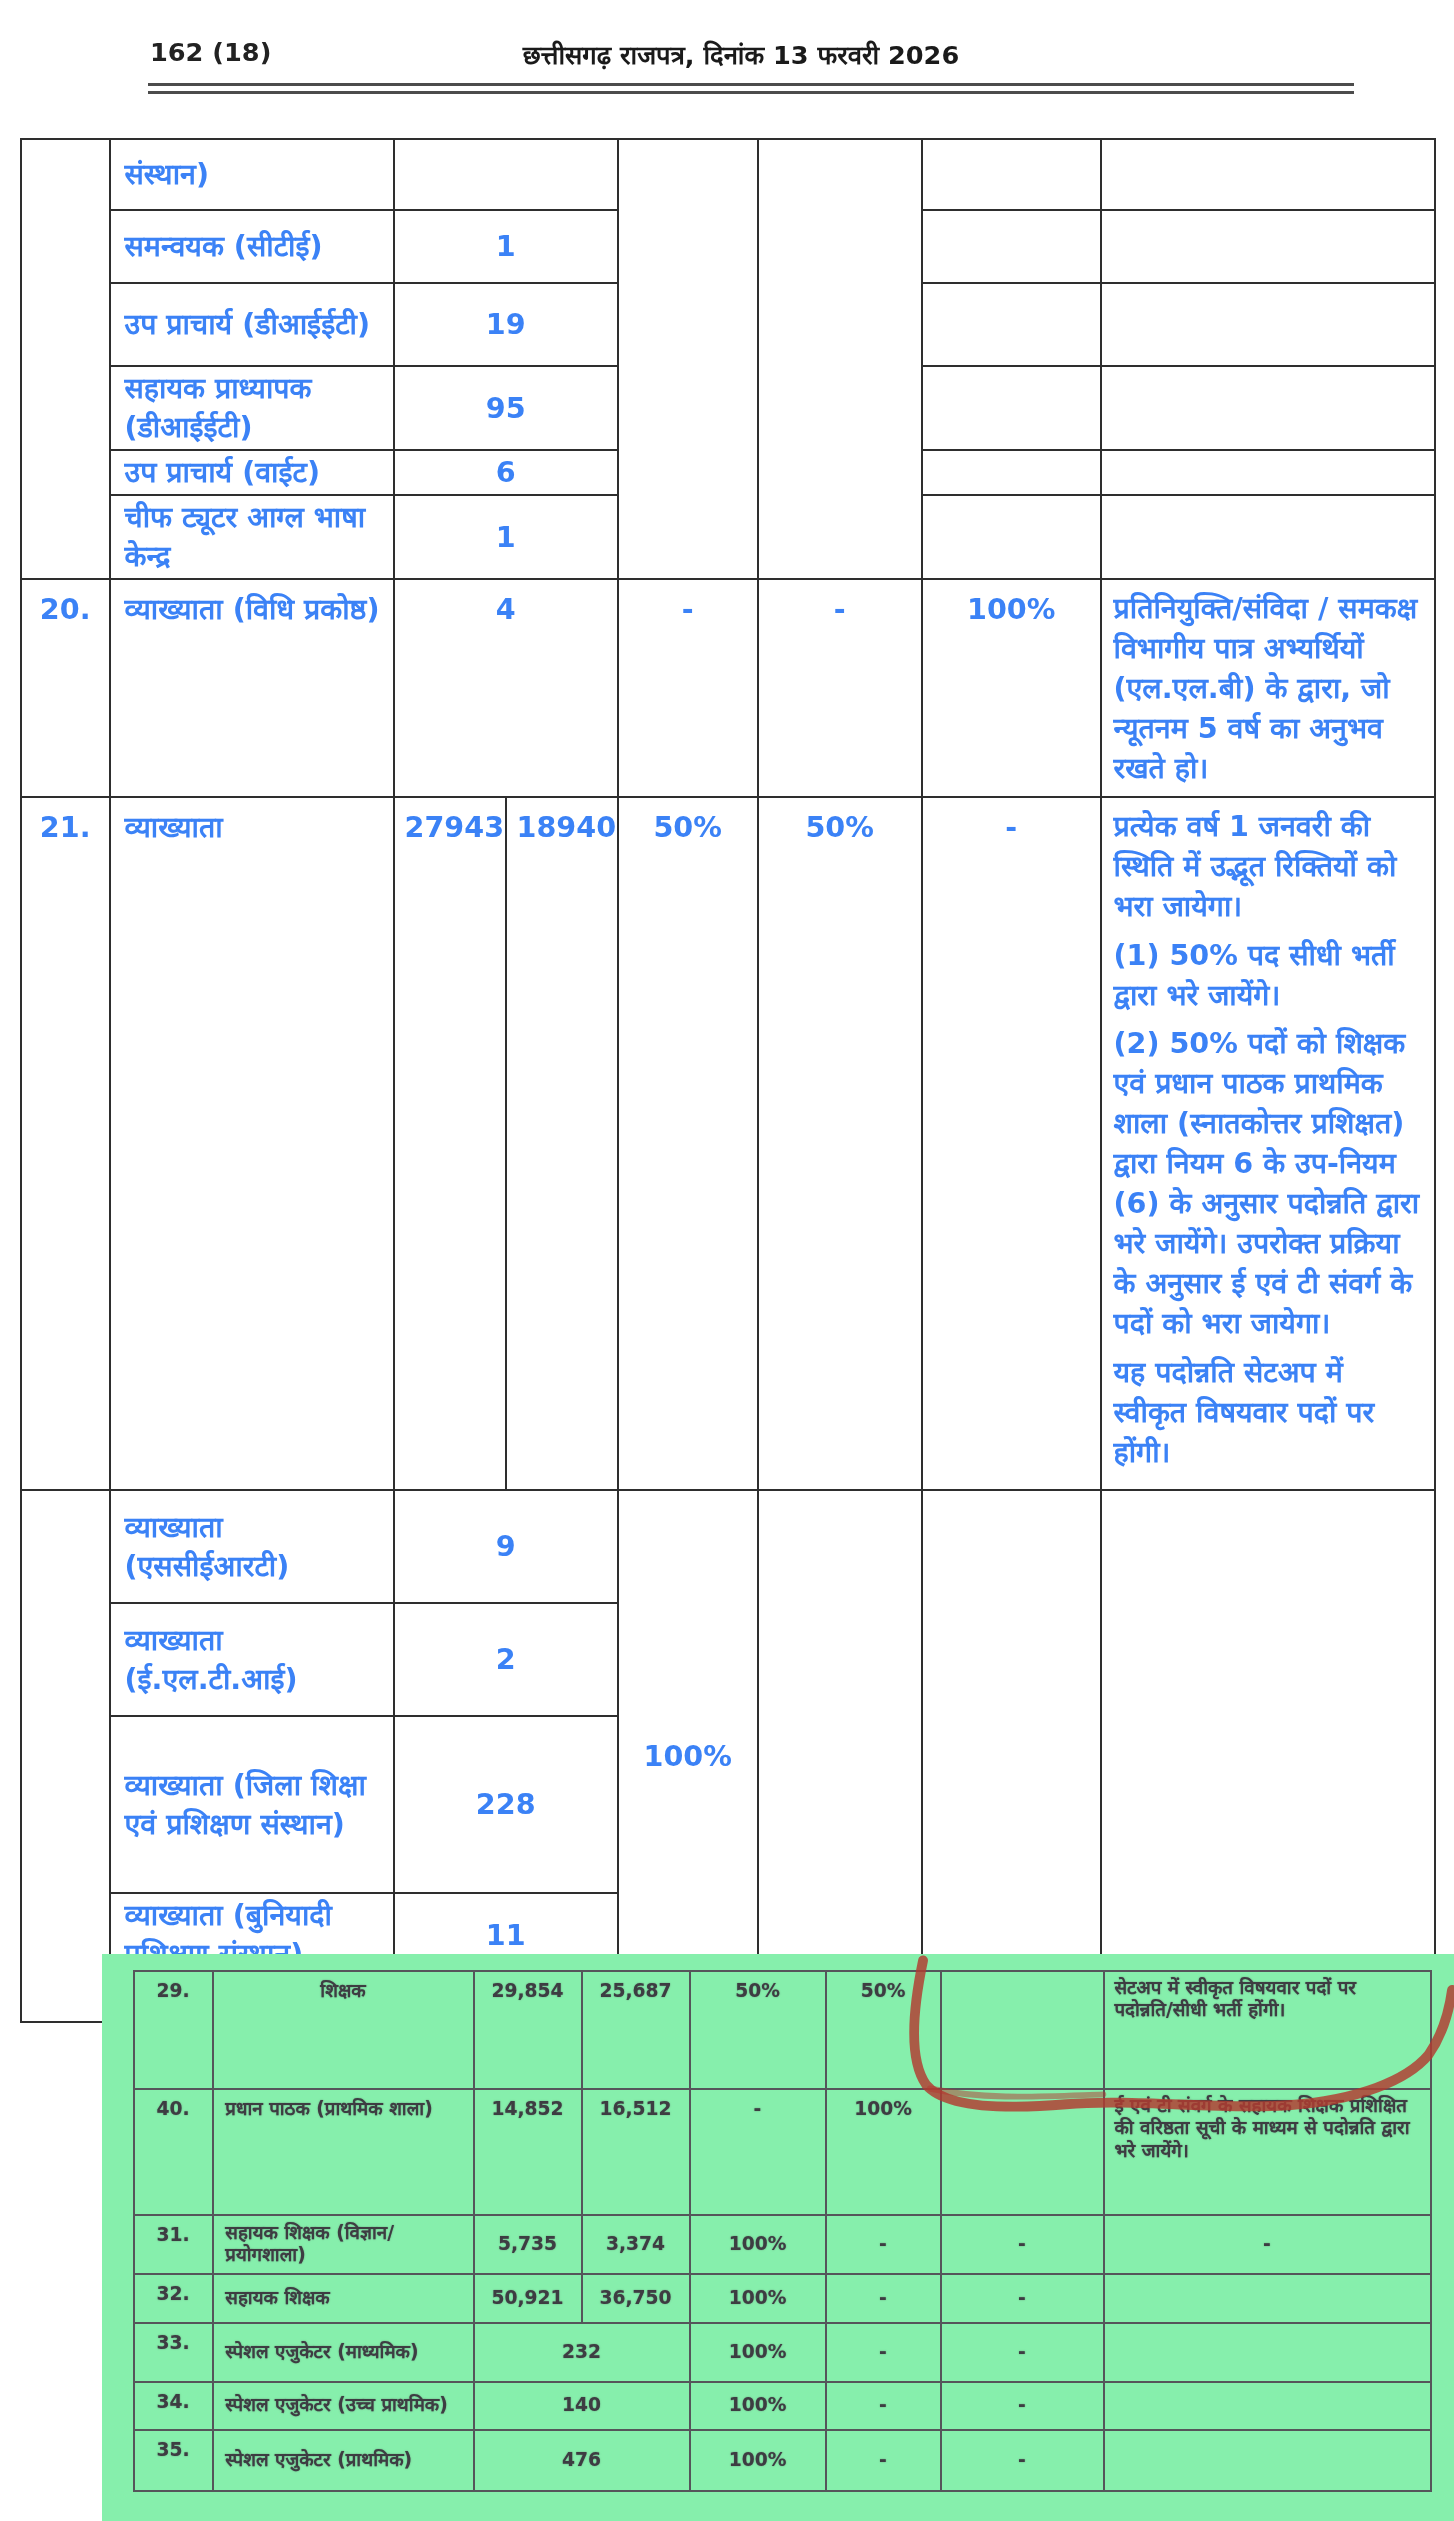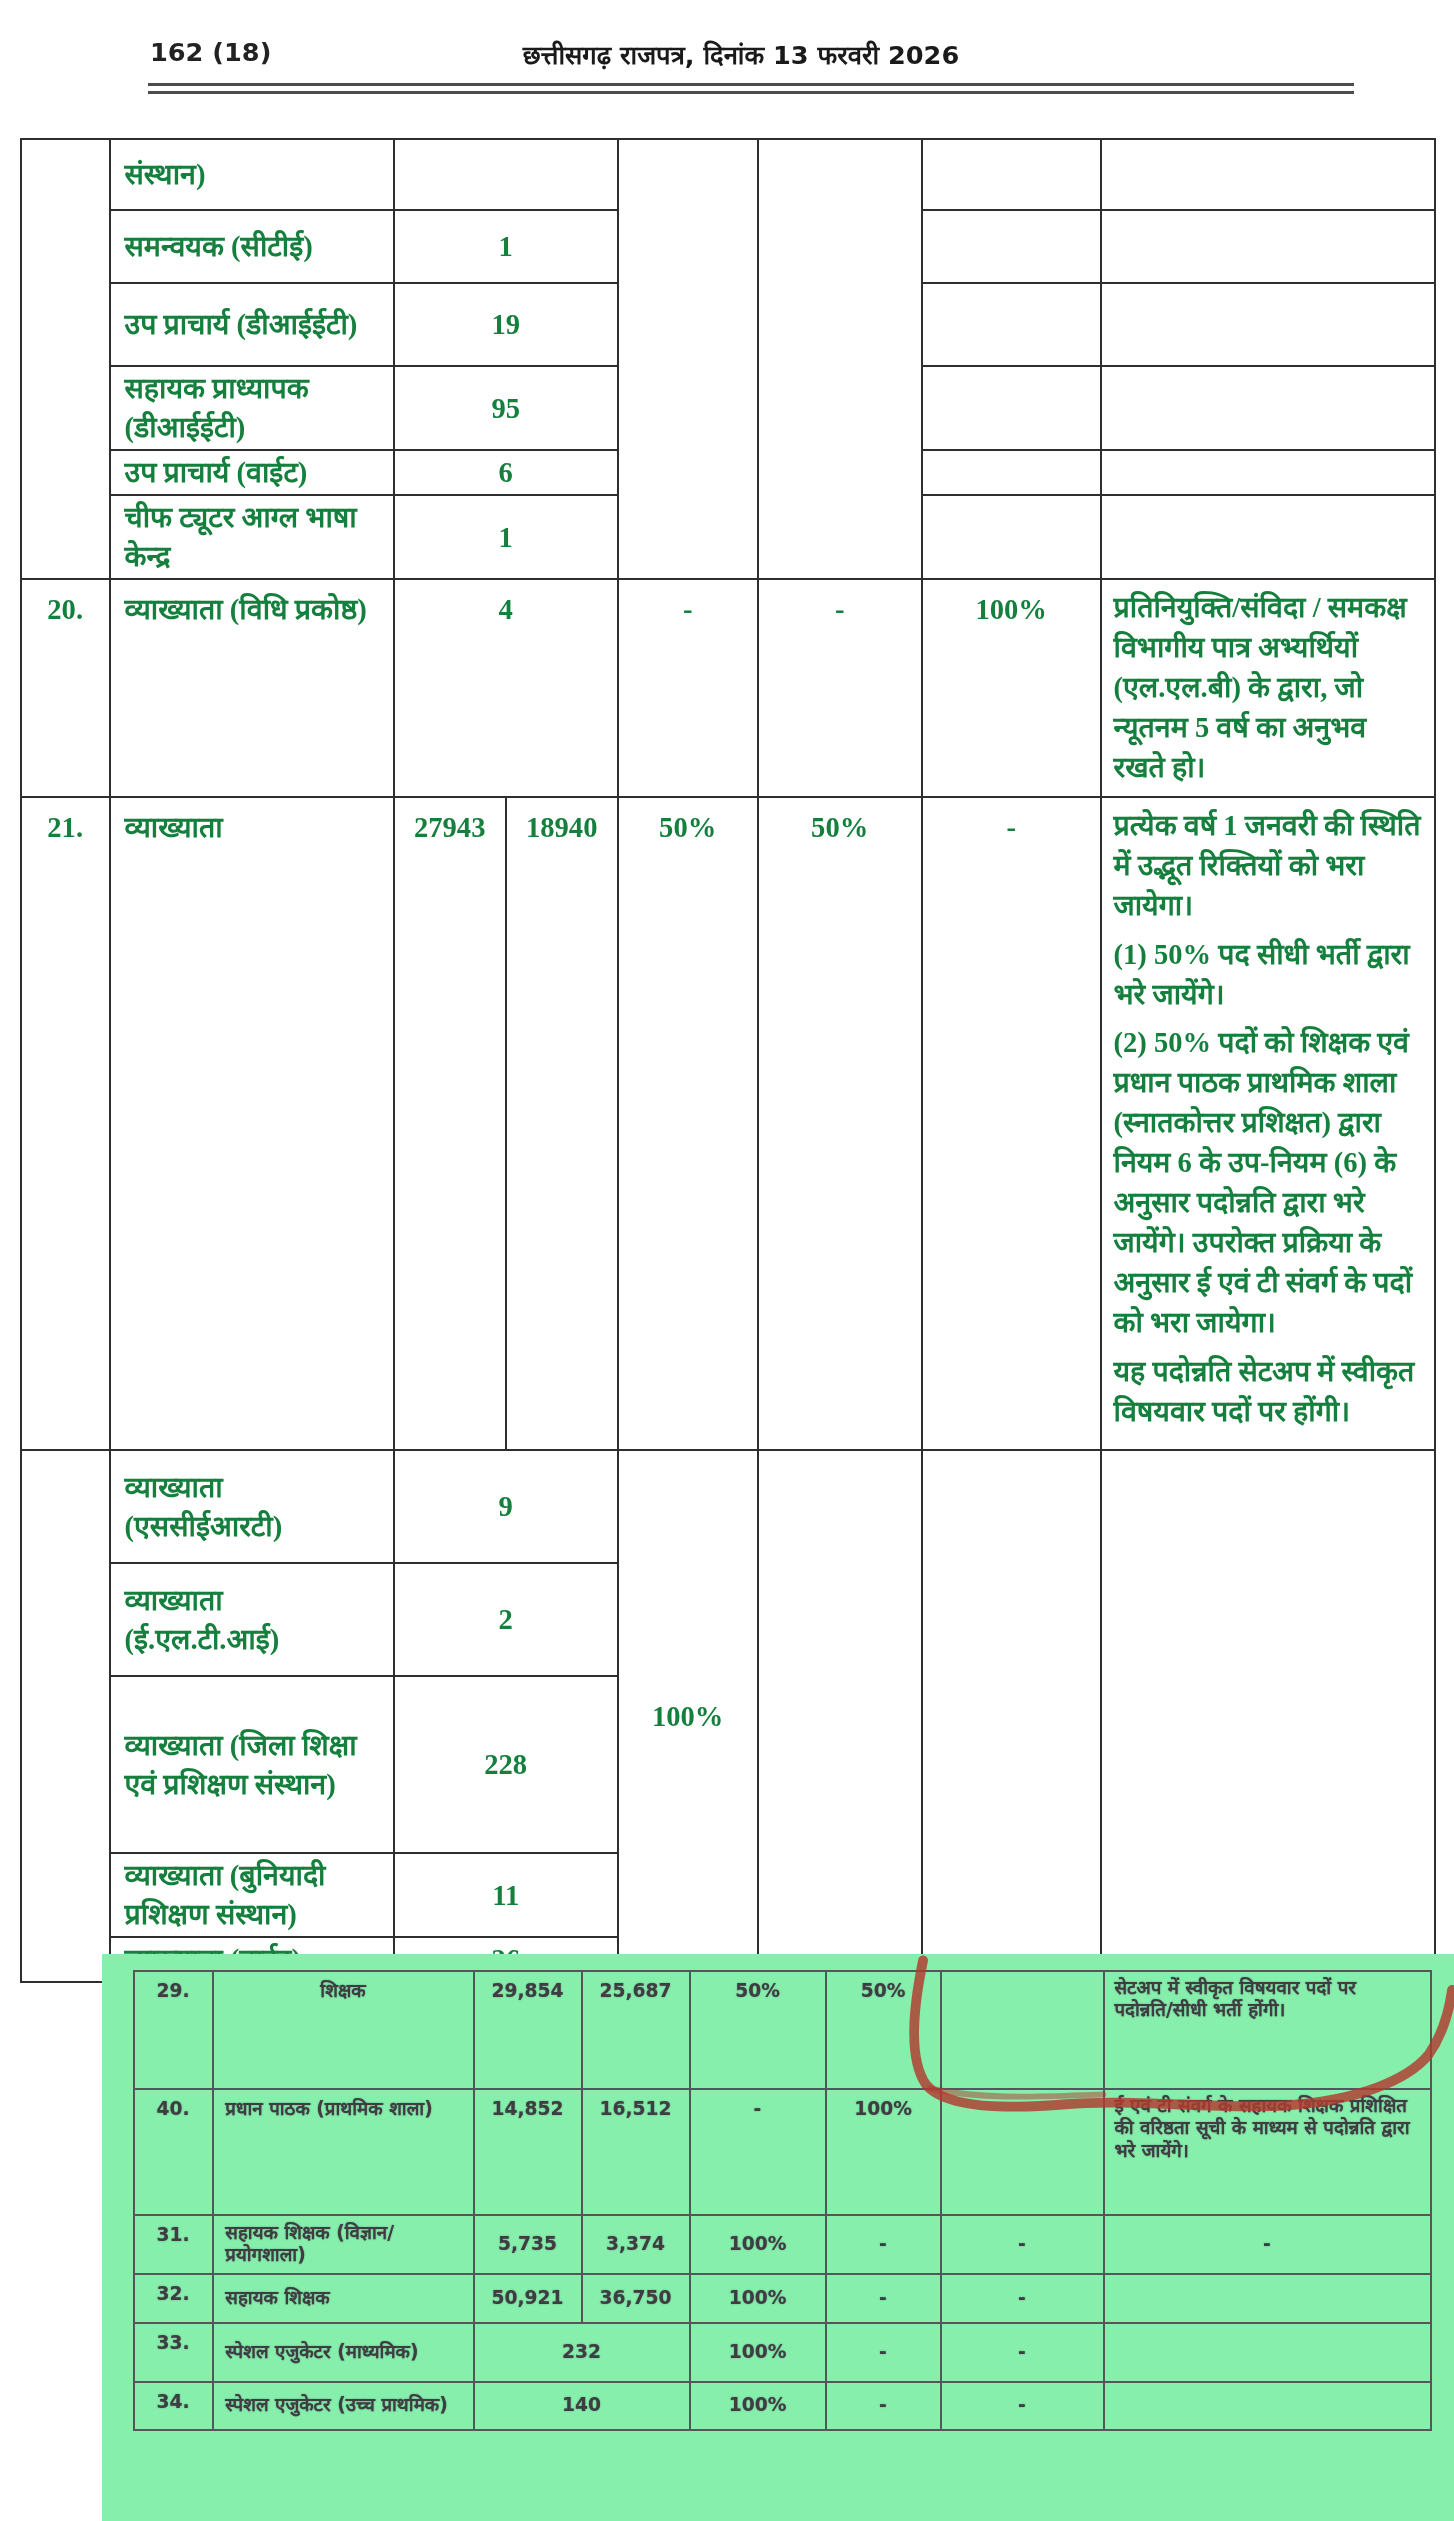--- a/index.html
+++ b/index.html
@@ -14,21 +14,21 @@
   .hdr-title{position:absolute;left:416px;top:37px;width:650px;text-align:center;
     font-size:25.6px;font-weight:700;color:#1a1a1a;}
   .hdr-rule{position:absolute;left:148px;top:83px;width:1206px;height:4.9px;
     border-top:3px solid #4c4c4c;border-bottom:3px solid #4c4c4c;}
 
   
   table{border-collapse:collapse;table-layout:fixed;}
   .upper-table{position:absolute;left:19.7px;top:138px;width:1414px;}
   .upper-table td{
     border:2px solid #2e2e2e;font-size:28.6px;line-height:39px;font-weight:600;
-    color:#15803d;padding:2px 9.9px;vertical-align:middle;overflow:hidden;font-family:Liberation Serif, serif;
+    color:#3b82f6;padding:2px 9.9px;vertical-align:middle;overflow:hidden;
   }
   .upper-table td.sn{text-align:center;vertical-align:top;padding-top:9.9px;}
   .upper-table td.name{text-align:left;padding-left:13.8px;}
   .upper-table td.val,.upper-table td.pct{text-align:center;}
   .upper-table td.top{vertical-align:top;padding-top:9.9px;}
   .upper-table td.remark{font-size:28.6px;line-height:40px;padding:7.9px 11.8px;}
   .upper-table td.remark p{margin:0 0 8.9px 0;}
   .u-r1{height:71px;} .u-r2{height:73px;} .u-r3{height:83px;} .u-r4{height:84px;}
   .u-r5{height:41px;} .u-r6{height:82px;} .u-r20{height:200px;} .u-r21{height:647px;}
   .u-s1{height:113px;} .u-s2{height:113px;} .u-s3{height:177px;} .u-s4{height:74px;} .u-s5{height:44px;}
@@ -234,20 +234,29 @@
     </tr>
     <tr class="l-r34" data-interactable="false">
       <td class="sn" data-interactable="false">34.</td>
       <td class="name" data-interactable="false">स्पेशल एजुकेटर (उच्च प्राथमिक)</td>
       <td class="val" colspan="2" data-interactable="false">140</td>
       <td class="pct" data-interactable="false">100%</td>
       <td class="pct" data-interactable="false">-</td>
       <td class="pct" data-interactable="false">-</td>
       <td class="remark" data-interactable="false"></td>
     </tr>
+    <tr class="l-r35" data-interactable="false">
+      <td class="sn" data-interactable="false">35.</td>
+      <td class="name" data-interactable="false">स्पेशल एजुकेटर (प्राथमिक)</td>
+      <td class="val" colspan="2" data-interactable="false">476</td>
+      <td class="pct" data-interactable="false">100%</td>
+      <td class="pct" data-interactable="false">-</td>
+      <td class="pct" data-interactable="false">-</td>
+      <td class="remark" data-interactable="false"></td>
+    </tr>
   </tbody>
     </table>
 </div>
 
 <svg class="pen-overlay" data-interactable="false" viewBox="0 0 1477 2560" xmlns="http://www.w3.org/2000/svg">
   <path d="M 937 1990
            C 927 2038, 922 2090, 940 2116
            C 958 2138, 1012 2142, 1082 2136
            C 1150 2130, 1238 2142, 1308 2137
            C 1378 2132, 1428 2112, 1450 2086

